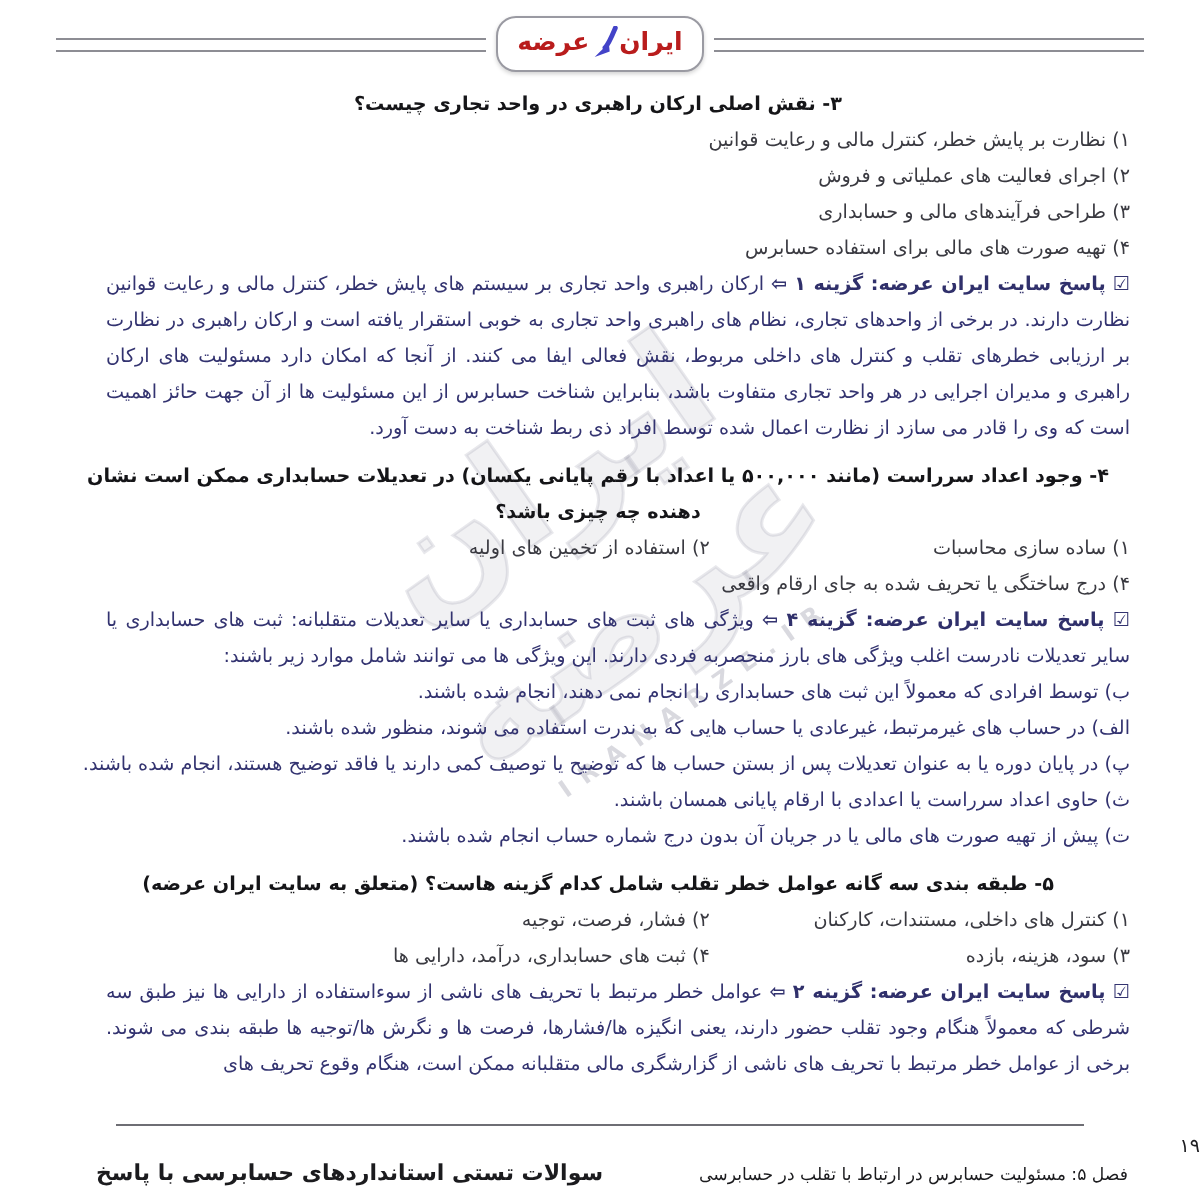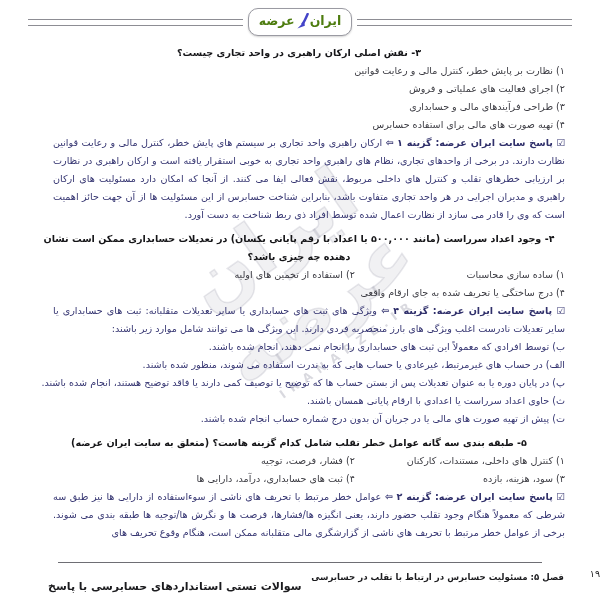--- a/index.html
+++ b/index.html
@@ -7,21 +7,21 @@
     position:relative; width:600px; height:600px; background:#ffffff;
     font-family:"DejaVu Sans", sans-serif; direction:rtl; overflow:hidden;
   }
   
   .header { position:absolute; top:6px; left:28px; right:28px; height:32px;
             display:flex; align-items:center; gap:5px; z-index:2; }
   .dline { flex:1; height:5px; border-top:1.4px solid #8d8d94; border-bottom:1.4px solid #8d8d94; }
   .logo { flex:0 0 auto; display:flex; align-items:center; gap:1px;
           border:1.4px solid #9a9aa2; border-radius:10px; background:#fff;
           padding:4px 10px 5px; box-shadow:0 1px 2px rgba(0,0,0,.18); }
-  .logo-word { font-weight:bold; font-size:12.5px; color:#4d7c0f; line-height:1; }
+  .logo-word { font-weight:bold; font-size:12.5px; color:#b91c1c; line-height:1; }
   .logo-arrow { width:15px; height:17px; margin:0 -1px; }
   
   .watermark { position:absolute; top:190px; left:100px; width:400px; z-index:0;
                transform:rotate(-35deg); text-align:center; pointer-events:none; }
   .wm-logo { font-size:74px; font-weight:bold; color:rgba(120,120,140,0.10);
              -webkit-text-stroke:1.5px rgba(130,130,150,0.18); line-height:1.1; }
   .wm-site { font-size:12px; letter-spacing:7px; color:rgba(130,130,150,0.30); margin-top:4px;
              direction:ltr; font-weight:bold; }
   
   .content { position:absolute; top:38px; right:35px; left:33px; z-index:1;
@@ -32,21 +32,21 @@
   .answer { color:#333370;margin-left:20px; }
   .ans-lead { font-weight:bold; color:#30306b; }
   .chk { font-weight:bold; }
   .arw { font-weight:bold; }
   .ans-item { color:#333370; text-align:justify; }
   
   .footer-line { position:absolute; bottom:37px; left:58px; right:58px;
                  border-top:1.3px solid #6e6e74; z-index:2; }
   .page-num { position:absolute; bottom:21px; left:0; right:0; 
               font-size:9.5px; color:#1d1d20; z-index:2; }
-  .footer-chapter { position:absolute; bottom:18px; right:36px; font-weight:bold;
+  .footer-chapter { position:absolute; bottom:7px; right:36px; font-weight:normal;
                     font-size:8.6px; color:#1b1b1e; z-index:2;text-align:right; }
   .footer-booklet { position:absolute; bottom:7px; left:48px; font-weight:bold;
                     font-size:11px; color:#1b1b1e; z-index:2; }
 </style>
 </head>
 <body>
 
 <div class="page">
 
   <div class="header">

